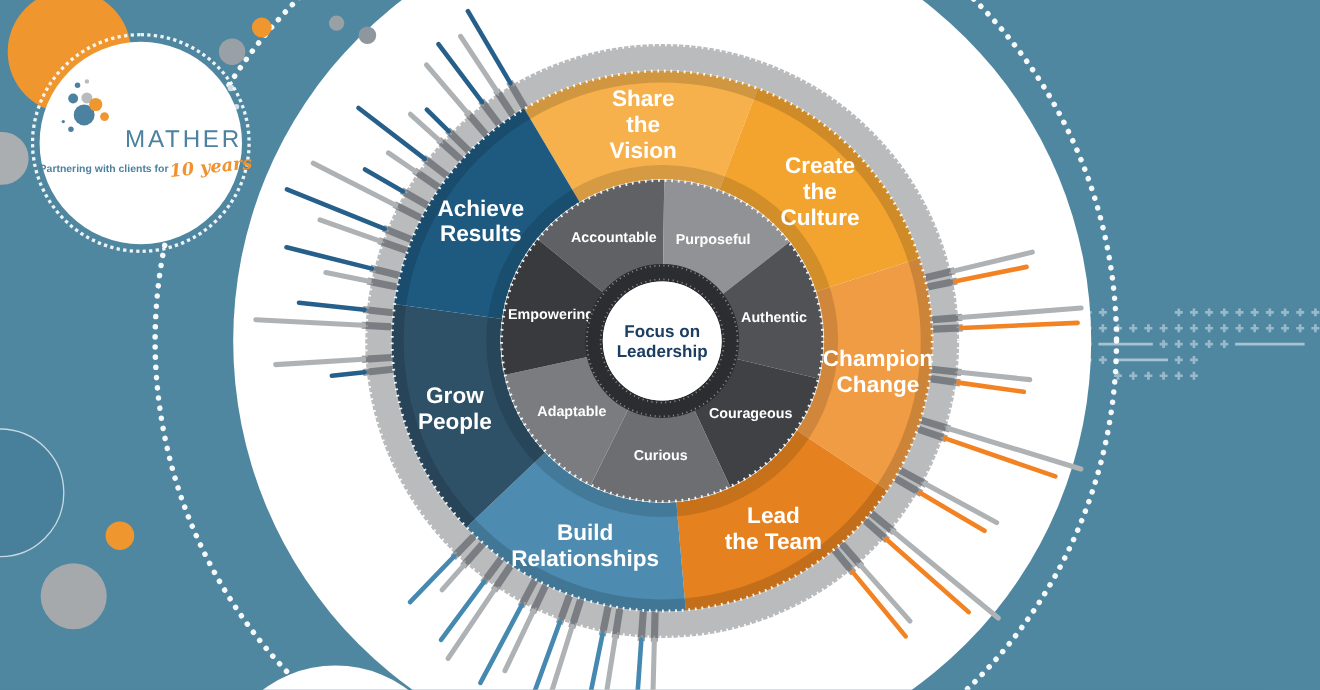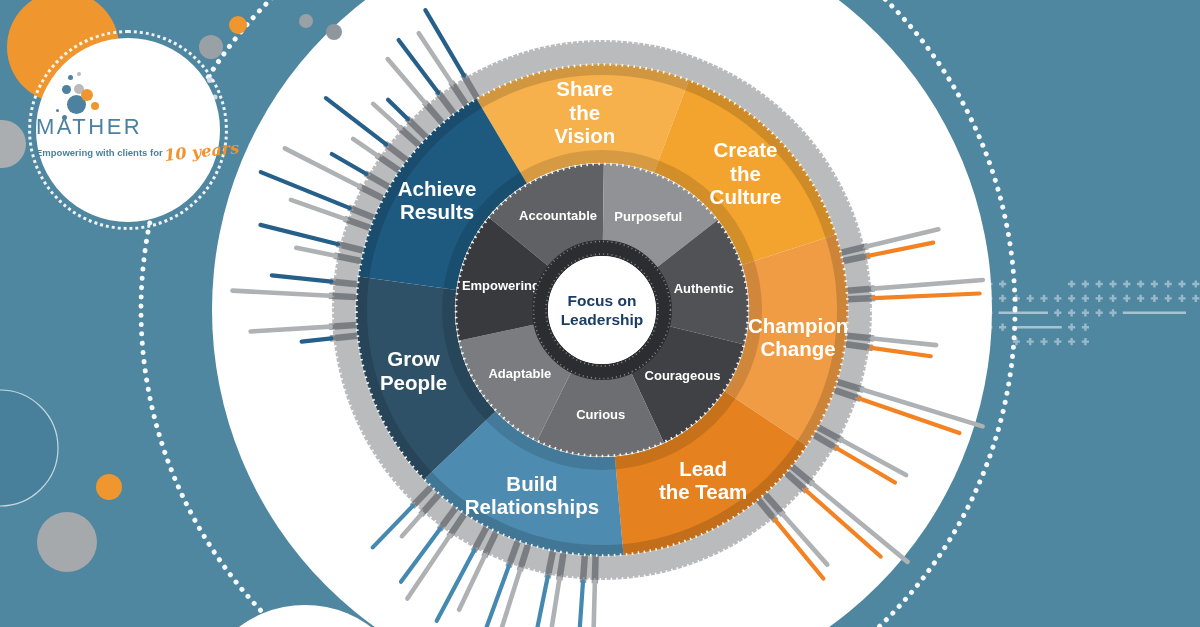--- a/index.html
+++ b/index.html
@@ -14,21 +14,21 @@
   
   .logo{
     position:absolute;left:36px;top:38px;width:184px;height:184px;
     background:#ffffff;border-radius:50%;z-index:5;
   }
   .logo-ring{
     position:absolute;inset:-8px;border:3px dotted rgba(255,255,255,0.9);
     border-radius:50%;
   }
   .logo-dot{position:absolute;border-radius:50%;}
-  .logo-text{position:absolute;left:0;right:0;top:78px;text-align:left;}
+  .logo-text{position:absolute;left:0;right:0;top:78px;text-align:right;}
   .brand{
     color:#4d81a0;font-size:22px;font-weight:400;letter-spacing:2.5px;
     line-height:0.98;white-space:nowrap;
   }
   .tagline{
     margin-top:3px;color:#4d81a0;font-size:9.5px;font-weight:700;
     white-space:nowrap;
   }
   .tagline .years{
     font-family:"DejaVu Serif", serif;font-style:italic;font-weight:700;
@@ -250,16 +250,16 @@
       <span class="logo-dot" style="left:38px;top:46px;width:10px;height:10px;background:#b9bbbd;"></span>
       <span class="logo-dot" style="left:45px;top:51px;width:12px;height:12px;background:#F0962E;"></span>
       <span class="logo-dot" style="left:55px;top:64px;width:8px;height:8px;background:#F0962E;"></span>
       <span class="logo-dot" style="left:31.5px;top:36.5px;width:5px;height:5px;background:#4d81a0;"></span>
       <span class="logo-dot" style="left:41px;top:34px;width:4px;height:4px;background:#b9bbbd;"></span>
       <span class="logo-dot" style="left:25.5px;top:76.5px;width:5px;height:5px;background:#4d81a0;"></span>
       <span class="logo-dot" style="left:19.5px;top:70.5px;width:3px;height:3px;background:#4d81a0;"></span>
     </div>
     <div class="logo-text">
       <div class="brand">MATHER</div>
-      <div class="tagline"><span>Empowering with clients for</span><span class="years">10 years</span></div>
+      <div class="tagline"><span>Partnering with clients for</span><span class="years">10 years</span></div>
     </div>
   </div>
 </div>
 
 </body></html>

